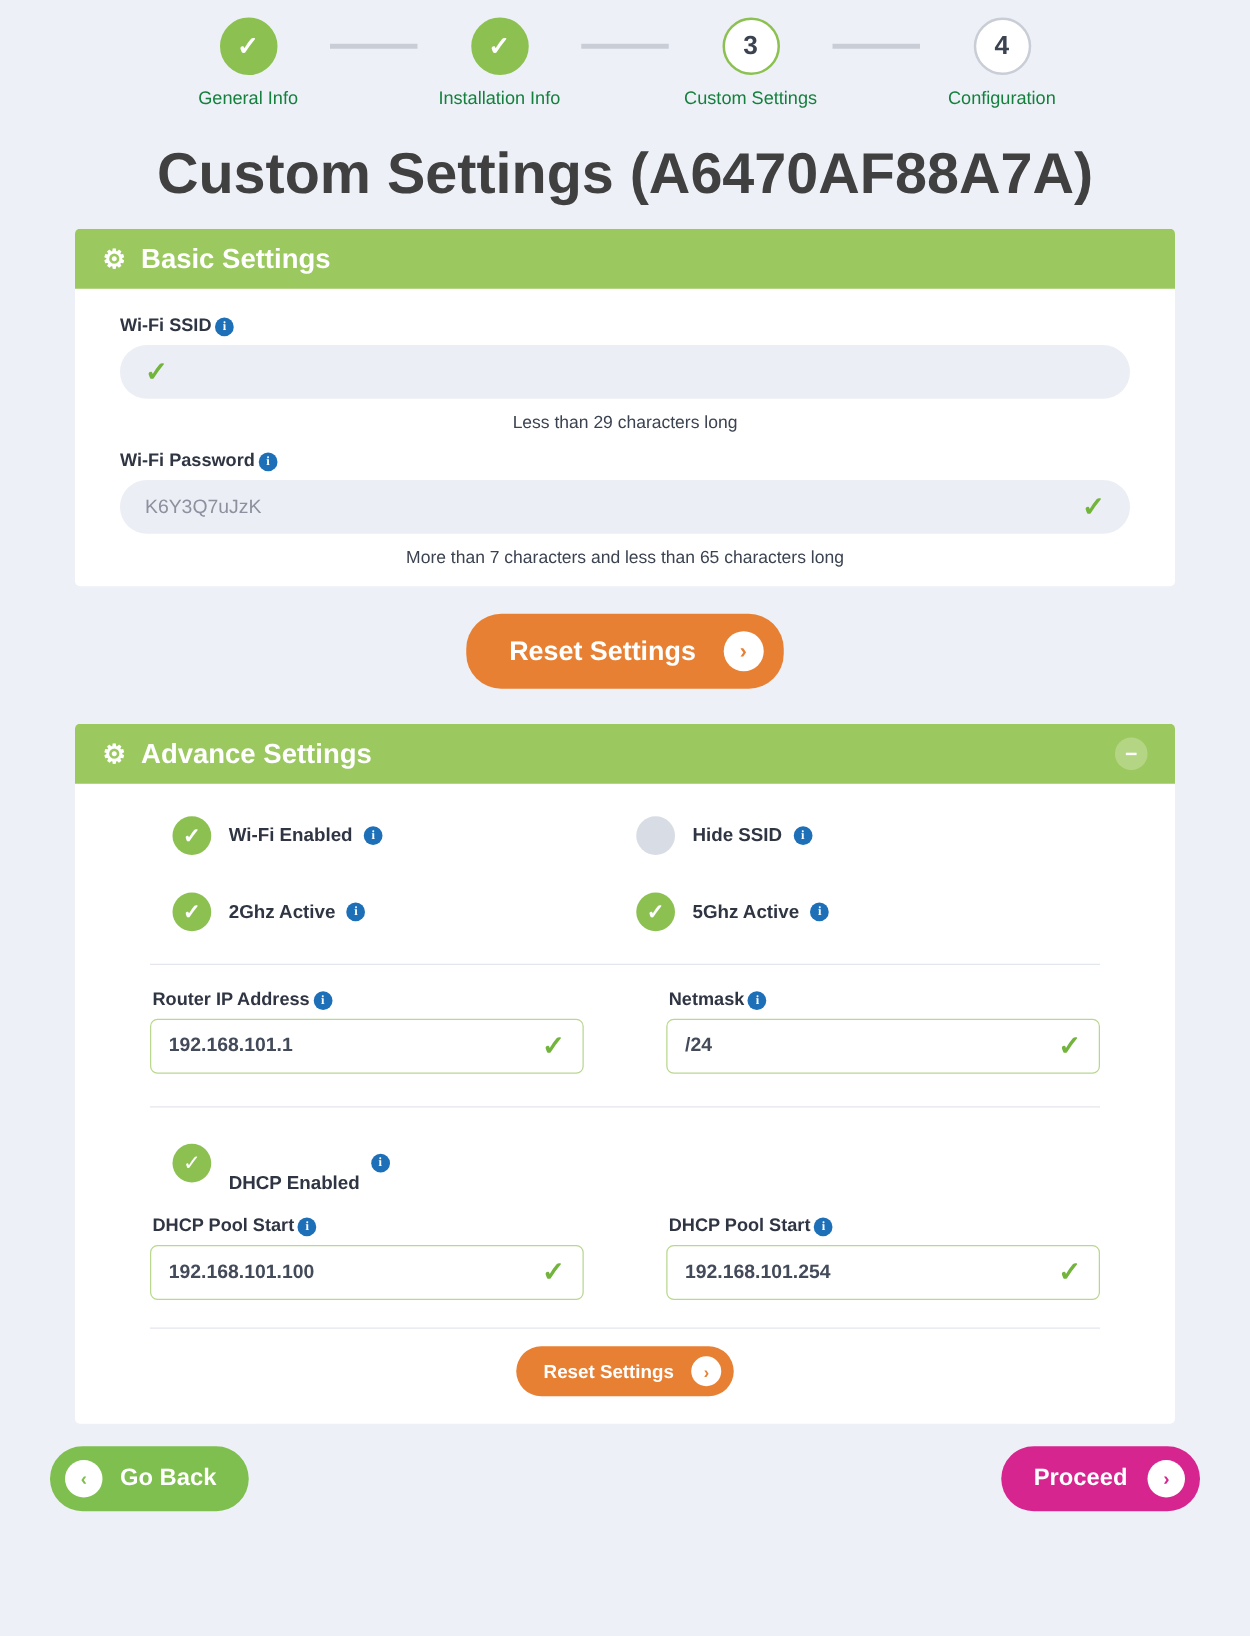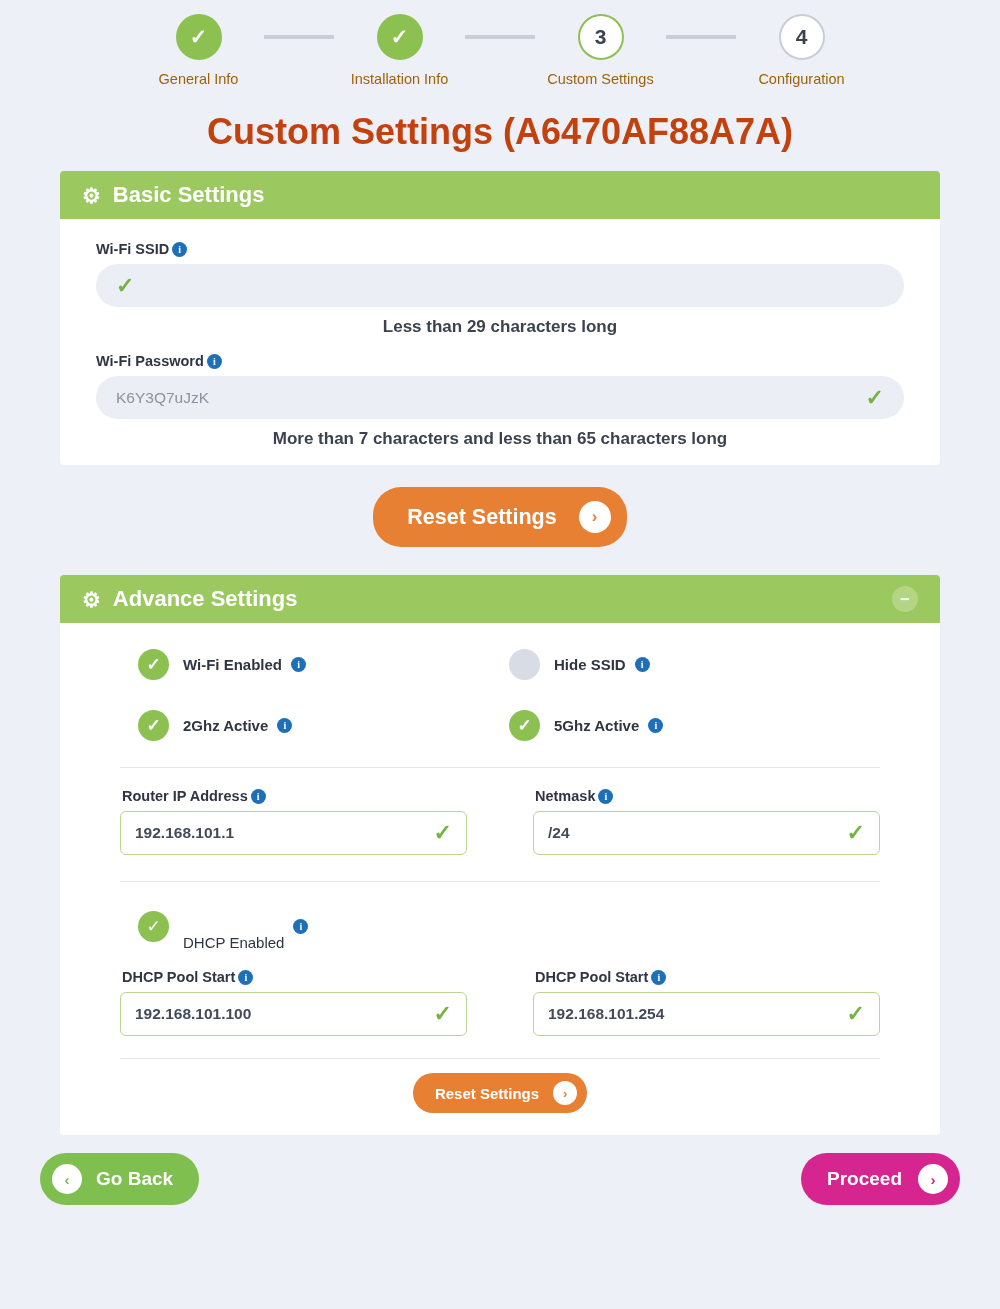--- a/index.html
+++ b/index.html
@@ -50,38 +50,38 @@
     border: 2px solid #8cc152;
   }
   .step-circle.todo {
     background: #ffffff;
     color: #3b4250;
     border: 2px solid #c9cdd6;
   }
   .step-label {
     margin-top: 11px;
     font-size: 14.5px;
-    color: #a16207;
+    color: #15803d;
     white-space: nowrap;
   }
   .connector {
     height: 4px;
     width: 70px;
     margin-top: 21px;
     background: #c9cdd6;
     flex: 0 0 auto;
   }
   .connector.done { background: #c9cdd6; }
 
   
   .page-title {
     text-align: center;
-    font-size: 36px;
-    font-weight: bold;
-    color: #c2410c;
+    font-size: 46px;
+    font-weight: bold;
+    color: #404040;
     margin-top: 24px;
   }
 
   
   .card {
     width: 880px;
     margin: 0 auto;
     background: #ffffff;
     border-radius: 4px;
     overflow: hidden;
@@ -153,24 +153,23 @@
   }
   .pill-input .val { flex: 1; }
   .tick {
     color: #72b43c;
     font-size: 22px;
     line-height: 1;
     font-weight: bold;
   }
   .helper {
     text-align: center;
-    font-size: 17px;
+    font-size: 14px;
     color: #3b4250;
     margin: 10px 0 16px 0;
-    font-weight: bold;
   }
   .helper.last { margin-bottom: 0; }
 
   
   .reset-wrap { display: flex; justify-content: center; }
   .reset-btn {
     margin-top: 22px;
     background: #e78033;
     color: #ffffff;
     border-radius: 28px;
@@ -421,21 +420,21 @@
           <span class="val">/24</span>
           <span class="tick">✓</span>
         </div>
       </div>
     </div>
 
     <div class="divider"></div>
 
     <div class="dhcp-row" style="padding-left:18px;">
       <span class="toggle-circle on">✓</span>
-      <span class="lbl" style="font-size:15px;font-weight:normal;color:#2f3542;margin-right:6px;margin-top:32px;">DHCP Enabled</span>
+      <span class="lbl" style="font-size:15px;font-weight:bold;color:#2f3542;margin-right:6px;margin-top:32px;">DHCP Enabled</span>
       <span class="info-dot">i</span>
     </div>
 
     <div class="two-col">
       <div>
         <div class="field-label indent">
           <span>DHCP Pool Start</span>
           <span class="info-dot">i</span>
         </div>
         <div class="box-input">

